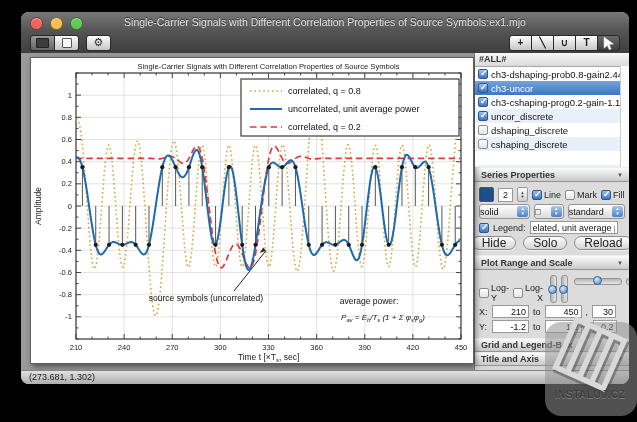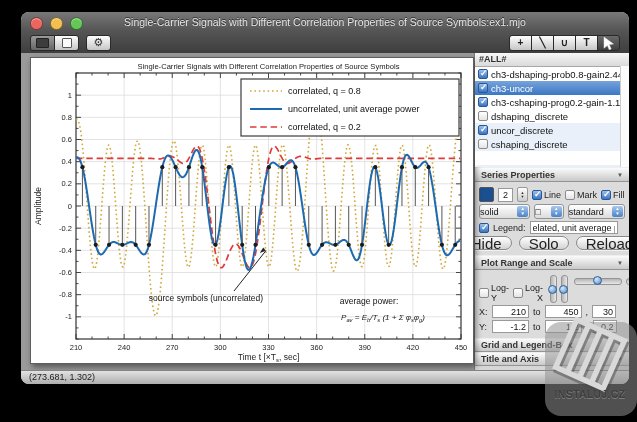--- a/index.html
+++ b/index.html
@@ -75,21 +75,21 @@
   .stepper{width:9px;height:13px;border:1px solid #999;border-radius:2px;background:linear-gradient(#fff,#ccc);
     display:flex;flex-direction:column;align-items:center;justify-content:center;font-size:4px;line-height:4px;color:#333;}
   .cb-lab{display:flex;align-items:center;gap:2px;}
   .popup{height:15px;background:linear-gradient(#fff,#dcdcdc);border:1px solid #939393;border-radius:3px;
     display:flex;align-items:center;font-size:9px;color:#111;box-sizing:border-box;}
   .popup .caps{margin-left:auto;margin-right:1px;width:11px;height:11px;border-radius:2px;background:linear-gradient(#a8c8ee,#4a82c8);
     color:#fff;font-size:4.5px;line-height:4.5px;display:flex;flex-direction:column;align-items:center;justify-content:center;}
   .field{height:13px;background:#fff;border:1px solid #999;font-size:9px;padding:0 2px;box-sizing:border-box;font-family:inherit;color:#111;}
   .field.num{text-align:right;}
   .pill{height:14px;border:1px solid #8a8a8a;border-radius:8px;background:linear-gradient(#fff,#d4d4d4);
-    font-size:15px;color:#222;padding:0 9px;display:flex;align-items:center;box-shadow:0 1px 0 rgba(255,255,255,.6);}
+    font-size:12px;color:#222;padding:0 9px;display:flex;align-items:center;box-shadow:0 1px 0 rgba(255,255,255,.6);}
   .vslider{width:5px;height:26px;background:linear-gradient(90deg,#b5b5b5,#e8e8e8);border:1px solid #949494;border-radius:3px;position:relative;flex:none;}
   .vslider .knob{position:absolute;left:-3px;width:9px;height:9px;border-radius:50%;background:radial-gradient(circle at 35% 30%,#d8eafc,#4a86c8);border:1px solid #33609c;box-sizing:border-box;}
   .hslider{width:46px;height:5px;background:linear-gradient(#b5b5b5,#e8e8e8);border:1px solid #949494;border-radius:3px;position:relative;}
   .hslider .knob{position:absolute;top:-3px;width:9px;height:9px;border-radius:50%;background:radial-gradient(circle at 35% 30%,#d8eafc,#4a86c8);border:1px solid #33609c;box-sizing:border-box;}
   .statusbar{
     position:absolute;left:0;right:0;bottom:0;height:13px;border-radius:0 0 8px 8px;
     background:linear-gradient(#e2e2e2,#aeaeae);border-top:1px solid #828282;
     font-size:9px;color:#222;line-height:13px;padding-left:8px;
   }
   
@@ -390,27 +390,27 @@
               <span>ch3-dshaping-prob0.8-gain2.44</span>
             </div>
             <div class="row alt selected">
               <span class="cb checked"></span>
               <span>ch3-uncor</span>
             </div>
             <div class="row">
               <span class="cb checked"></span>
               <span>ch3-cshaping-prog0.2-gain-1.10</span>
             </div>
+            <div class="row alt">
+              <span class="cb checked"></span>
+              <span>uncor_discrete</span>
+            </div>
             <div class="row">
               <span class="cb"></span>
               <span>dshaping_discrete</span>
-            </div>
-            <div class="row alt">
-              <span class="cb checked"></span>
-              <span>uncor_discrete</span>
             </div>
             <div class="row alt">
               <span class="cb"></span>
               <span>cshaping_discrete</span>
             </div>
             <div class="row"></div>
             <div class="row alt"></div>
           </div>
         <div class="scroll-track"></div>
       </div>

